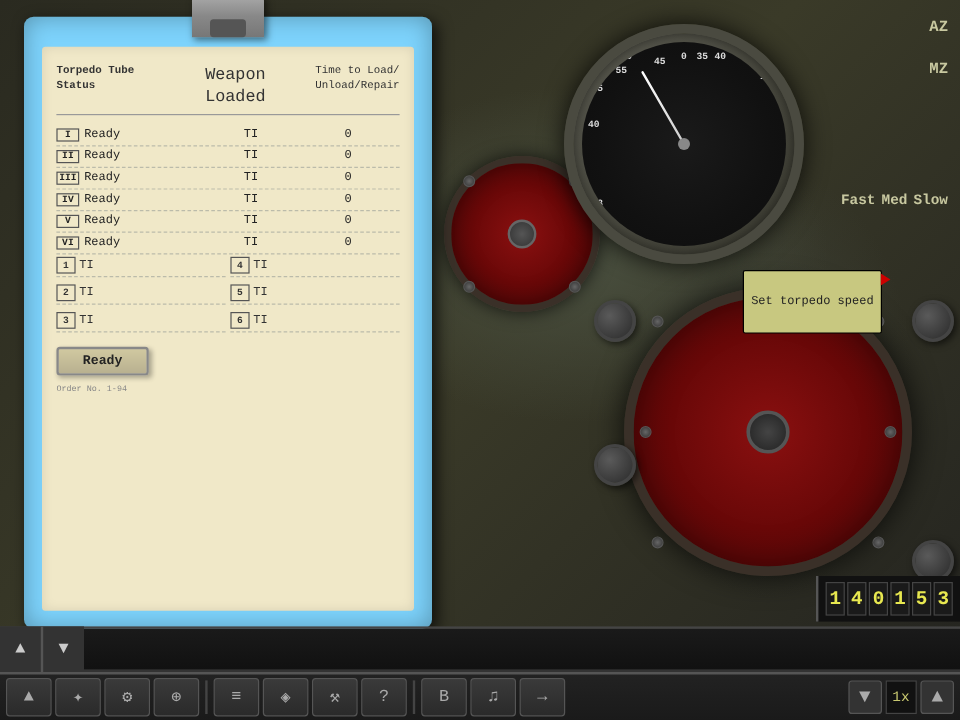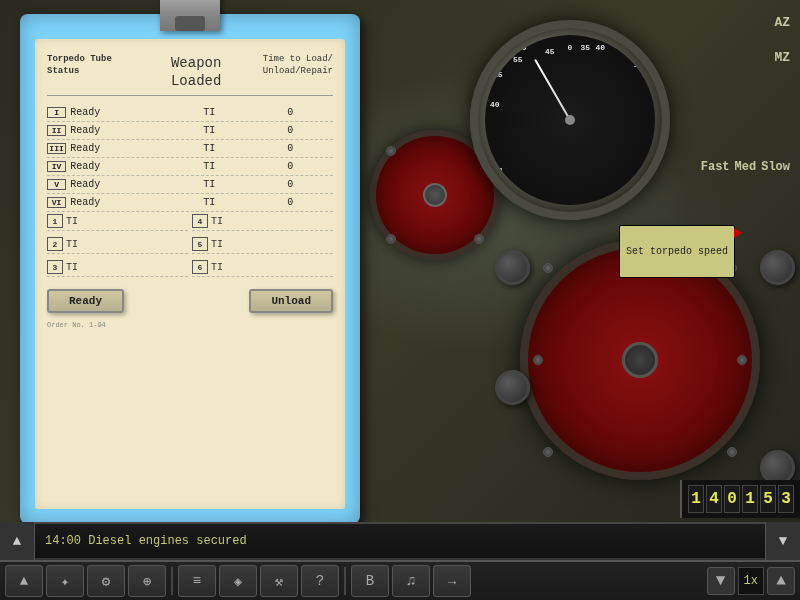--- a/index.html
+++ b/index.html
@@ -667,34 +667,28 @@
           <div class="reload-val">TI</div>
         </div>
         <div class="reload-item">
           <div class="reload-num">6</div>
           <div class="reload-val">TI</div>
         </div>
       </div>
 
     <div class="btn-row">
       <button class="game-btn">Ready</button>
-      <button class="game-btn">Unload</button>
     </div>
 
     <div class="fine-print">Order No. 1-94</div>
   </div>
 </div>
 
 <div class="status-bar">
   <div class="status-left-icon">▲</div>
-  <div class="status-text-area">
-    <span>14:00</span>
-    <span> </span>
-    <span>Diesel engines secured</span>
-  </div>
   <div class="status-right-icon">▼</div>
 
   <div class="counter-display">
     <div class="counter-digits" id="counter-digits">
         <div class="digit">1</div>
         <div class="digit">4</div>
         <div class="digit">0</div>
         <div class="digit">1</div>
         <div class="digit">5</div>
         <div class="digit">3</div>

